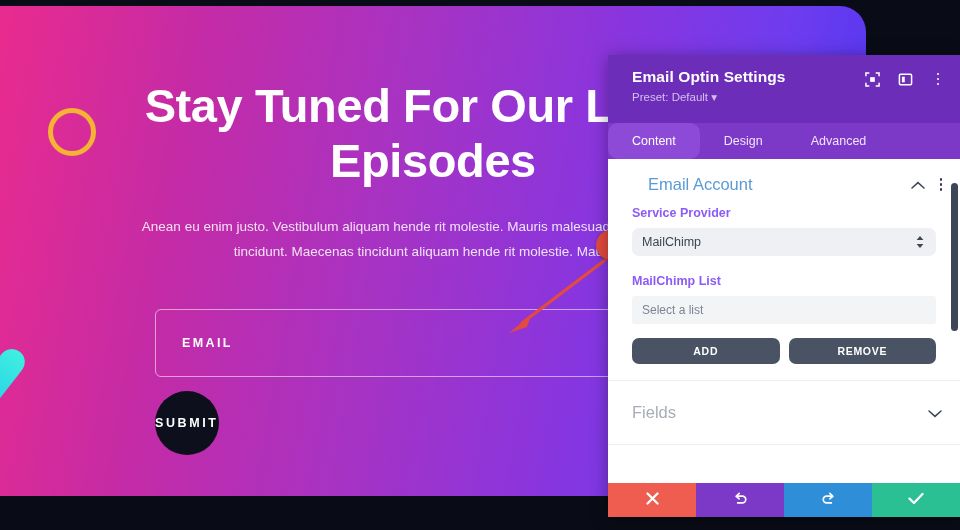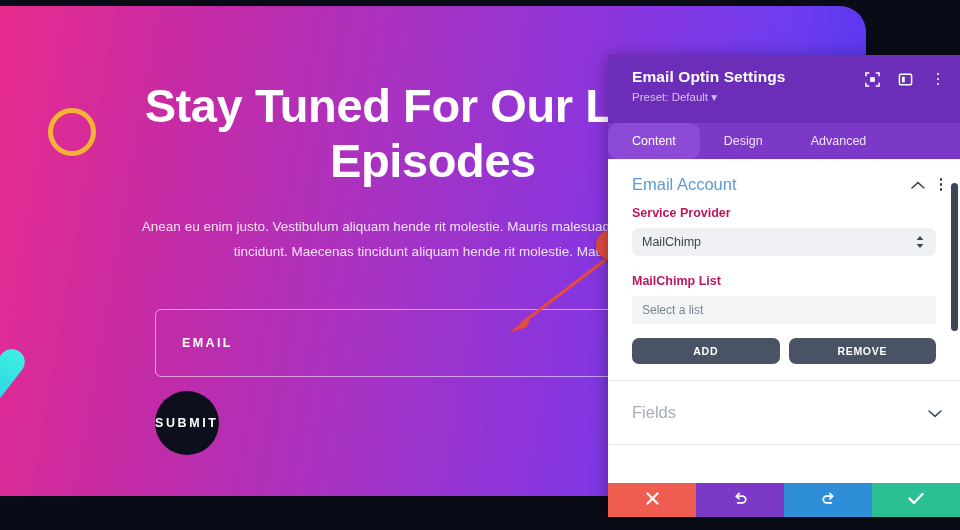--- a/index.html
+++ b/index.html
@@ -185,33 +185,34 @@
     border-radius:4px;
     background:#3d4656;
     cursor:pointer;
   }
 
   .section { border-bottom:1px solid #eceef1; }
 
   #sec-email-head {
     display:flex; align-items:center;
     padding:16px 18px 12px 24px;
+    margin-left:16px;
   }
   #sec-email-title {
     flex:1;
     color:#5b9bd5;
     font-size:16.5px;
     font-weight:400;
   }
   .sec-ctrl { display:flex; align-items:center; gap:15px; }
 
   .sec-content { padding:0 24px 16px 24px; }
 
   .field-label {
-    color:#be185d;
+    color:#8b5cf6;
     font-size:12.5px;
     font-weight:700;
     margin-bottom:8px;
   }
   .field-label.second { margin-top:18px; }
 
   .select-box {
     height:28px;
     background:#eef0f3;
     border-radius:7px;

